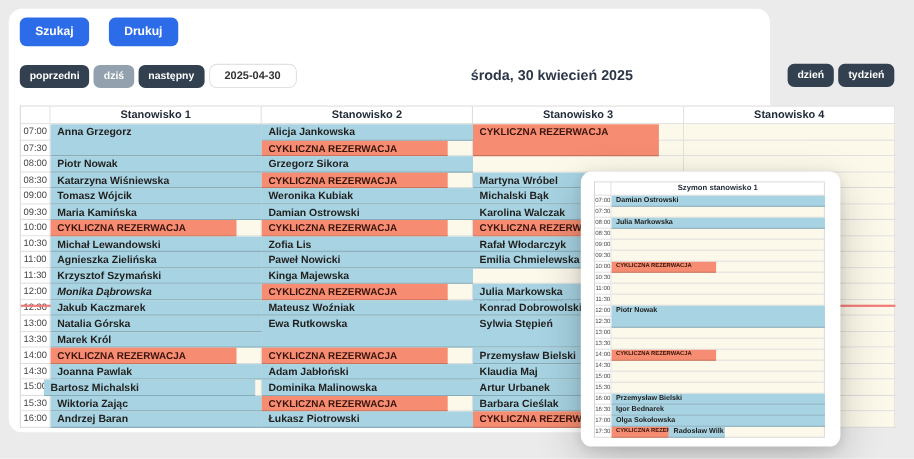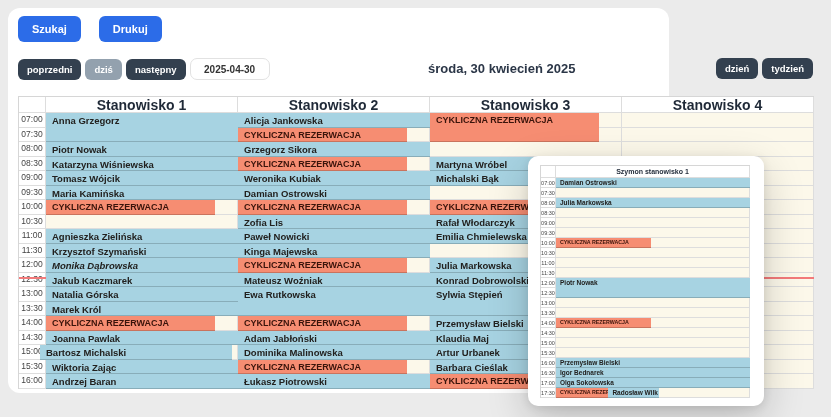--- a/index.html
+++ b/index.html
@@ -3,21 +3,21 @@
 <meta charset="utf-8">
 <style>
   html,body{margin:0;padding:0;}
   body{
     width:831px;height:417px;position:relative;overflow:hidden;
     background:#ebebeb;
     font-family:"Liberation Sans", sans-serif;
   }
   .page{
     position:absolute;left:8px;top:8px;width:661px;height:385px;
-    background:#ffffff;border-radius:12px;
+    background:#ffffff;border-radius:12px;padding-left:31px;
   }
   
   .btn{display:inline-flex;align-items:center;justify-content:center;
     border:none;border-radius:6px;font-weight:700;cursor:pointer;
     font-family:"Liberation Sans", sans-serif;}
   .btn-blue{background:#2c6ce8;color:#fff;font-size:11px;padding:7px 14px;}
   .btn-dark{background:#33404f;color:#fff;font-size:9.5px;padding:5px 9px;}
   .btn-muted{background:#93a1ae;color:#fff;font-size:9.5px;padding:5px 9px;}
   .toolbar{position:absolute;left:10px;top:8px;display:flex;gap:18px;}
   .navbar{position:absolute;left:10px;top:50px;width:795px;height:26px;}
@@ -35,21 +35,21 @@
   .cell.head{display:flex;align-items:center;justify-content:center;
     font-weight:700;color:#1f2937;background:#fff;}
   .cell.time{color:#444;font-weight:400;background:#fff;padding-top:1px;text-align:center;}
   .cell.slot{background:#fcf8ea;}
   .event{position:absolute;box-sizing:border-box;overflow:hidden;white-space:nowrap;
     border-bottom:1px solid rgba(0,0,0,0.18);font-weight:700;z-index:2;cursor:pointer;}
   .event.booking{background:#a7d3e2;color:#22211f;}
   .event.recurring{background:#f68d72;color:#3a140b;}
   .nowline{position:absolute;left:0;height:2px;background:#f37a7a;z-index:1;}
   
-  #mainGrid .cell.head{font-size:14px;text-align:center;}
+  #mainGrid .cell.head{font-size:10px;text-align:center;}
   #mainGrid .cell.time{font-size:8.5px;line-height:11px;}
   #mainGrid .event{font-size:9.5px;line-height:13px;padding:1px 0 0 6px;}
   #mainGrid .event.recurring{font-size:9px;}
   
   .overlay-card{position:absolute;left:520px;top:148px;width:236px;height:250px;
     background:#fff;border-radius:10px;z-index:10;
     box-shadow:0 14px 42px rgba(0,0,0,0.20), 0 2px 10px rgba(0,0,0,0.10);}
   #miniGrid{left:12px;top:9px;}
   #miniGrid .cell.head{font-size:7px;}
   #miniGrid .cell.time{font-size:5.5px;line-height:8px;}
@@ -181,20 +181,21 @@
       <div class="cell slot" style="left: 219px; top: 277px; width: 192px; height: 14.5px;"></div>
       <div class="cell slot" style="left: 411px; top: 277px; width: 192px; height: 14.5px;"></div>
       <div class="cell slot" style="left: 603px; top: 277px; width: 192px; height: 14.5px;"></div>
       <div class="nowline" style="left: 0px; top: 179.5px; width: 795px; height: 2px;"></div>
       <div class="event booking" style="left: 27px; top: 16px; width: 192px; height: 29px;">Anna Grzegorz</div>
       <div class="event booking" style="left: 27px; top: 45px; width: 192px; height: 14.5px;">Piotr Nowak</div>
       <div class="event booking" style="left: 27px; top: 59.5px; width: 192px; height: 14.5px;">Katarzyna Wiśniewska</div>
       <div class="event booking" style="left: 27px; top: 74px; width: 192px; height: 14.5px;">Tomasz Wójcik</div>
       <div class="event booking" style="left: 27px; top: 88.5px; width: 192px; height: 14.5px;">Maria Kamińska</div>
       <div class="event recurring" style="left: 27px; top: 103px; width: 168.96px; height: 14.5px;">CYKLICZNA REZERWACJA</div>
+      <div class="event booking" style="left: 27px; top: 117.5px; width: 192px; height: 14.5px;">Michał Lewandowski</div>
       <div class="event booking" style="left: 27px; top: 132px; width: 192px; height: 14.5px;">Agnieszka Zielińska</div>
       <div class="event booking" style="left: 27px; top: 146.5px; width: 192px; height: 14.5px;">Krzysztof Szymański</div>
       <div class="event booking" style="left: 27px; top: 161px; width: 192px; height: 14.5px; font-style: italic;">Monika Dąbrowska</div>
       <div class="event booking" style="left: 27px; top: 175.5px; width: 192px; height: 14.5px;">Jakub Kaczmarek</div>
       <div class="event booking" style="left: 27px; top: 190px; width: 192px; height: 14.5px;">Natalia Górska</div>
       <div class="event booking" style="left: 27px; top: 204.5px; width: 192px; height: 14.5px;">Marek Król</div>
       <div class="event recurring" style="left: 27px; top: 219px; width: 168.96px; height: 14.5px;">CYKLICZNA REZERWACJA</div>
       <div class="event booking" style="left: 27px; top: 233.5px; width: 192px; height: 14.5px;">Joanna Pawlak</div>
       <div class="event booking" style="left: 21px; top: 248px; width: 192px; height: 14.5px;">Bartosz Michalski</div>
       <div class="event booking" style="left: 27px; top: 262.5px; width: 192px; height: 14.5px;">Wiktoria Zając</div>
@@ -213,20 +214,21 @@
       <div class="event booking" style="left: 219px; top: 175.5px; width: 192px; height: 14.5px;">Mateusz Woźniak</div>
       <div class="event booking" style="left: 219px; top: 190px; width: 192px; height: 29px;">Ewa Rutkowska</div>
       <div class="event recurring" style="left: 219px; top: 219px; width: 168.96px; height: 14.5px;">CYKLICZNA REZERWACJA</div>
       <div class="event booking" style="left: 219px; top: 248px; width: 192px; height: 14.5px;">Dominika Malinowska</div>
       <div class="event booking" style="left: 219px; top: 233.5px; width: 192px; height: 14.5px;">Adam Jabłoński</div>
       <div class="event recurring" style="left: 219px; top: 262.5px; width: 168.96px; height: 14.5px;">CYKLICZNA REZERWACJA</div>
       <div class="event booking" style="left: 219px; top: 277px; width: 192px; height: 14.5px;">Łukasz Piotrowski</div>
       <div class="event recurring" style="left: 411px; top: 16px; width: 168.96px; height: 29px;">CYKLICZNA REZERWACJA</div>
       <div class="event booking" style="left: 411px; top: 59.5px; width: 192px; height: 14.5px;">Martyna Wróbel</div>
       <div class="event booking" style="left: 411px; top: 74px; width: 192px; height: 14.5px;">Michalski Bąk</div>
+      <div class="event booking" style="left: 411px; top: 88.5px; width: 192px; height: 14.5px;">Karolina Walczak</div>
       <div class="event recurring" style="left: 411px; top: 103px; width: 168.96px; height: 14.5px;">CYKLICZNA REZERWACJA</div>
       <div class="event booking" style="left: 411px; top: 117.5px; width: 192px; height: 14.5px;">Rafał Włodarczyk</div>
       <div class="event booking" style="left: 411px; top: 132px; width: 192px; height: 14.5px;">Emilia Chmielewska</div>
       <div class="event booking" style="left: 411px; top: 151px; width: 192px; height: 14.5px; margin-top: 17px;">Patryk Sadowski</div>
       <div class="event booking" style="left: 411px; top: 161px; width: 192px; height: 14.5px;">Julia Markowska</div>
       <div class="event booking" style="left: 411px; top: 175.5px; width: 192px; height: 14.5px;">Konrad Dobrowolski</div>
       <div class="event booking" style="left: 411px; top: 190px; width: 192px; height: 29px;">Sylwia Stępień</div>
       <div class="event booking" style="left: 411px; top: 219px; width: 192px; height: 14.5px;">Przemysław Bielski</div>
       <div class="event booking" style="left: 411px; top: 233.5px; width: 192px; height: 14.5px;">Klaudia Maj</div>
       <div class="event booking" style="left: 411px; top: 262.5px; width: 192px; height: 14.5px;">Barbara Cieślak</div>

